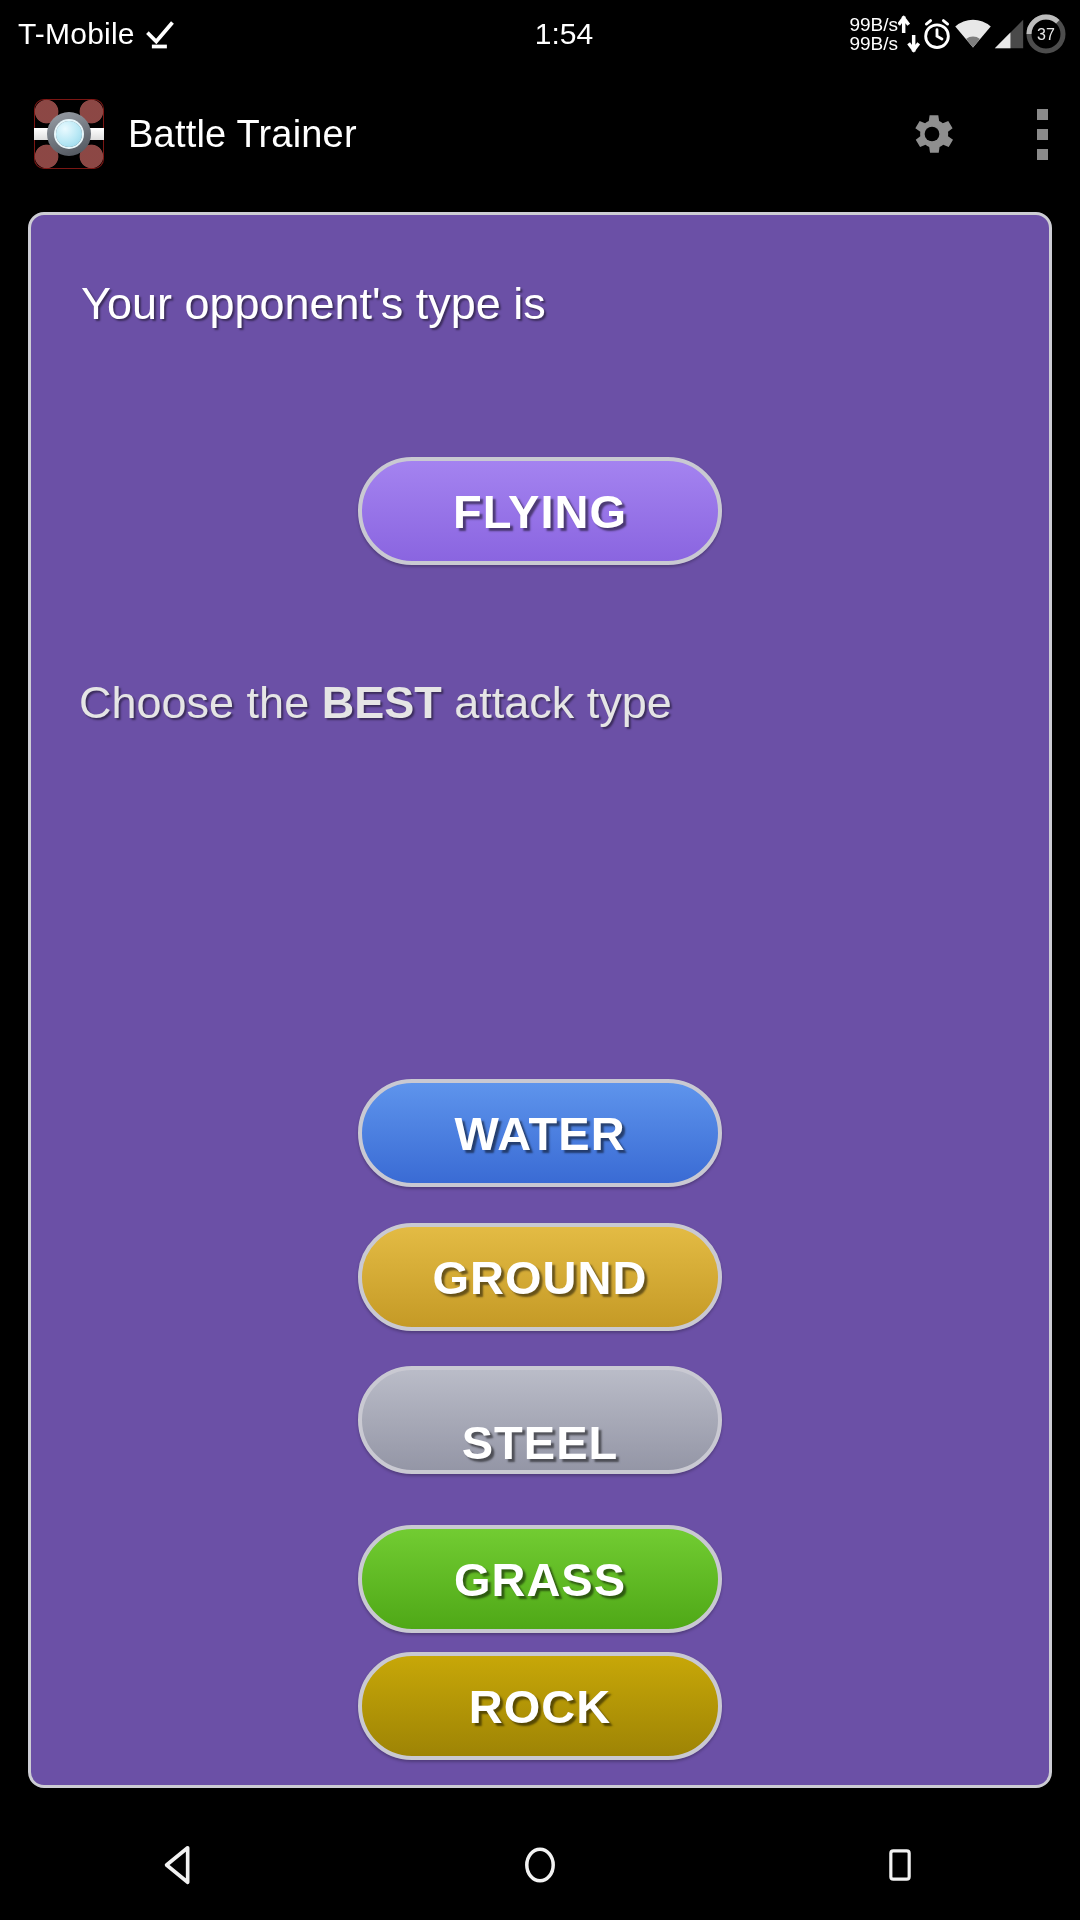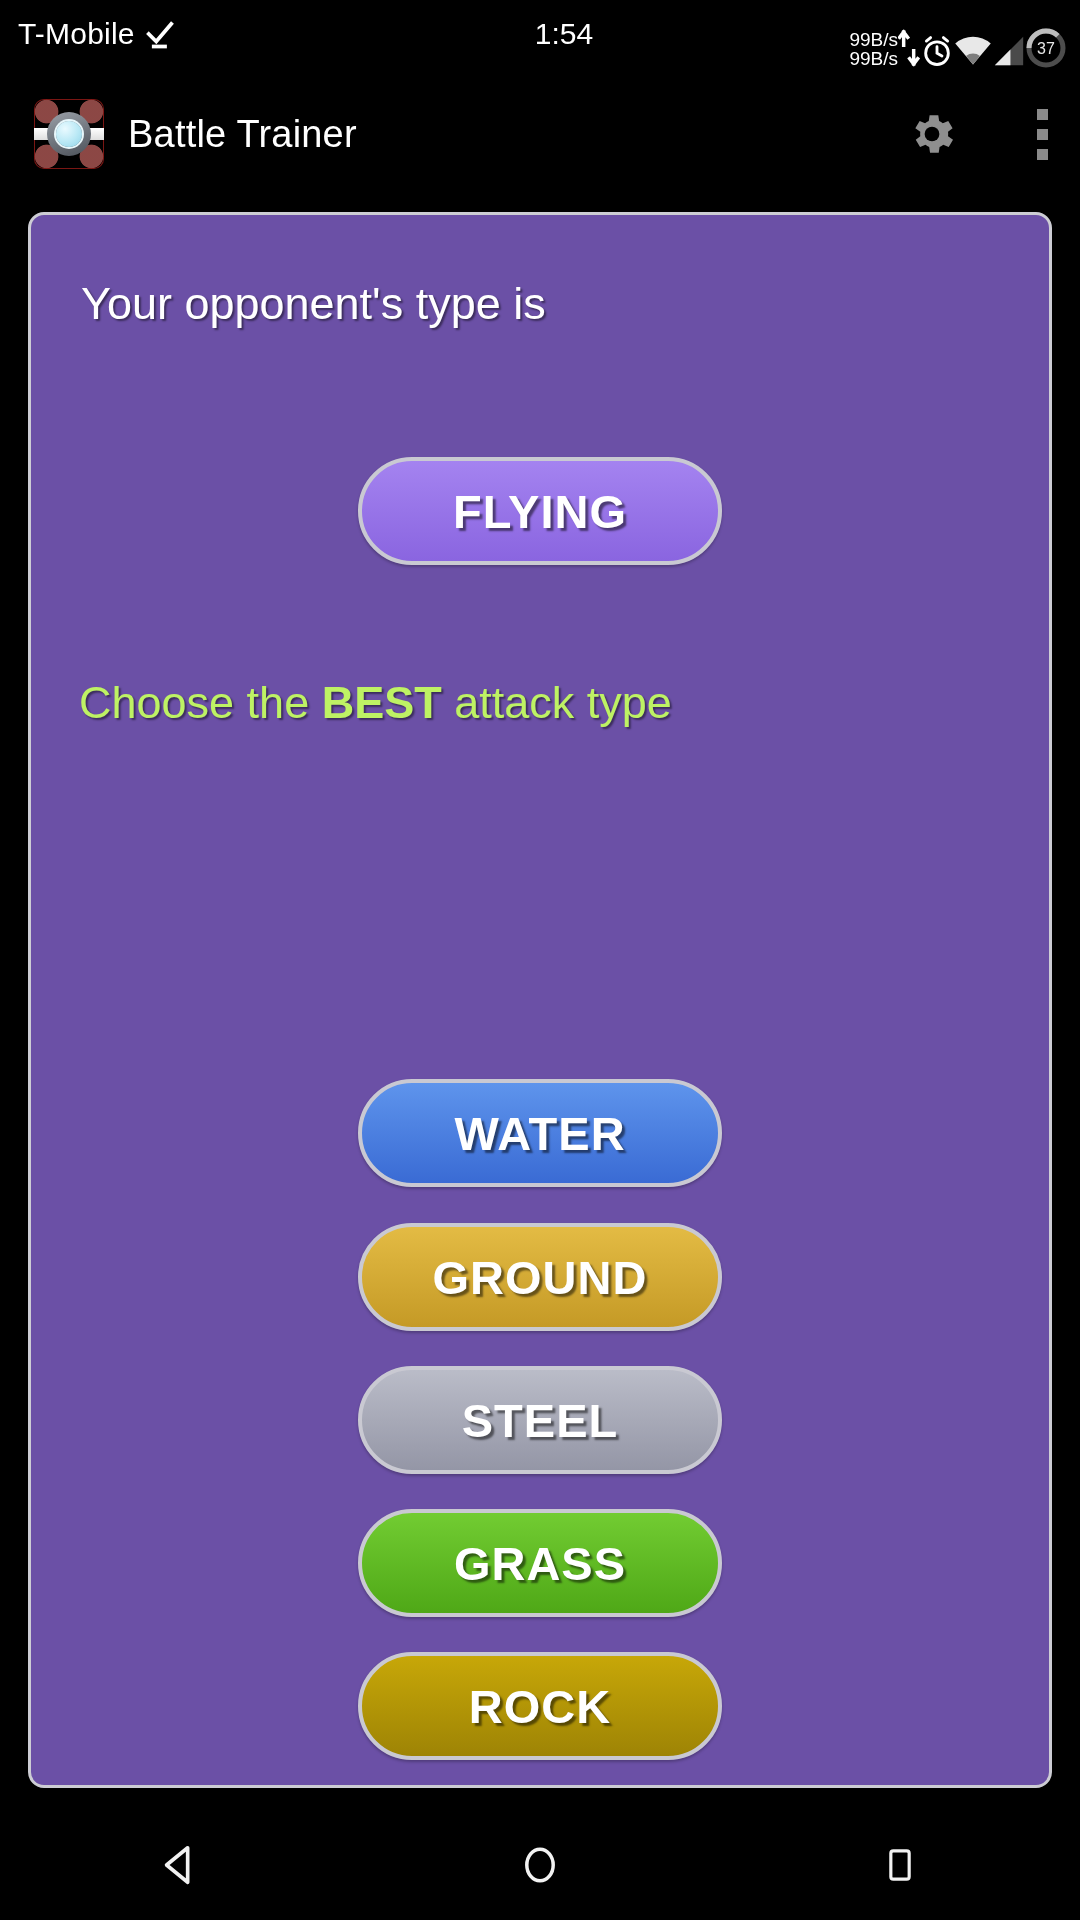--- a/index.html
+++ b/index.html
@@ -32,21 +32,21 @@
   }
   .sb-check { width:30px; height:30px; display:block; }
   .sb-clock {
     position:absolute; left:0; width:1080px;
     text-align:center; color:#fff; font-size:30px;
     pointer-events:none;
     padding-left:48px;
   }
   .sb-right {
     position:absolute; right:14px; top:0; height:68px;
-    display:flex; align-items:flex-end; 
+    display:flex; align-items:center; 
   }
   .sb-netspeed {
     display:flex; flex-direction:column;
     justify-content:center; align-items:flex-end;
     line-height:1.0; color:#fff; font-size:19px;
   }
   .sb-netspeed span { display:block; }
   .sb-arrows { width:22px; height:40px; display:block; }
   .sb-alarm  { width:34px; height:34px; display:block; }
   .sb-wifi   { width:38px; height:34px; display:block; }
@@ -123,21 +123,21 @@
   }
 
   .prompt-top {
     position:absolute; left:50px; top:63px;
     color:#fff; font-size:45px;
     text-shadow:2px 2px 2px rgba(0,0,0,.45);
     white-space:nowrap;
   }
   .prompt-mid {
     position:absolute; left:48px; top:462px;
-    color:#bef264; font-size:45px;
+    color:#e5e5e5; font-size:45px;
     text-shadow:2px 2px 2px rgba(0,0,0,.45);
     white-space:nowrap;
   }
   .prompt-mid b { font-weight:bold; }
 
   
   .pill {
     position:absolute;
     left:50%; transform:translateX(-50%);
     width:364px; height:108px;
@@ -268,24 +268,24 @@
       <span>Choose the </span><b>BEST</b><span> attack type</span>
     </div>
 
     <div class="answers" id="answers-container">
         <div class="pill" id="btn-0" style="background: linear-gradient(rgb(94, 148, 236) 0%, rgb(58, 107, 212) 100%);">
           <span>WATER</span>
         </div>
         <div class="pill" id="btn-1" style="background: linear-gradient(rgb(227, 187, 68) 0%, rgb(197, 154, 38) 100%);">
           <span>GROUND</span>
         </div>
-        <div class="pill" id="btn-2" style="background: linear-gradient(rgb(186, 188, 200) 0%, rgb(148, 150, 166) 100%);">
+        <div class="pill" id="btn-2" style="background: linear-gradient(rgb(186, 188, 200) 0%, rgb(148, 150, 166) 100%); align-items: flex-end;">
           <span>STEEL</span>
         </div>
-        <div class="pill" id="btn-3" style="background: linear-gradient(rgb(114, 204, 50) 0%, rgb(79, 168, 23) 100%);">
+        <div class="pill" id="btn-3" style="background: linear-gradient(rgb(114, 204, 50) 0%, rgb(79, 168, 23) 100%); margin-top: 16px;">
           <span>GRASS</span>
         </div>
         <div class="pill" id="btn-4" style="background: linear-gradient(rgb(199, 167, 8) 0%, rgb(158, 132, 5) 100%);">
           <span>ROCK</span>
         </div>
       </div>
 
   </div>
 
   <div class="navbar">

